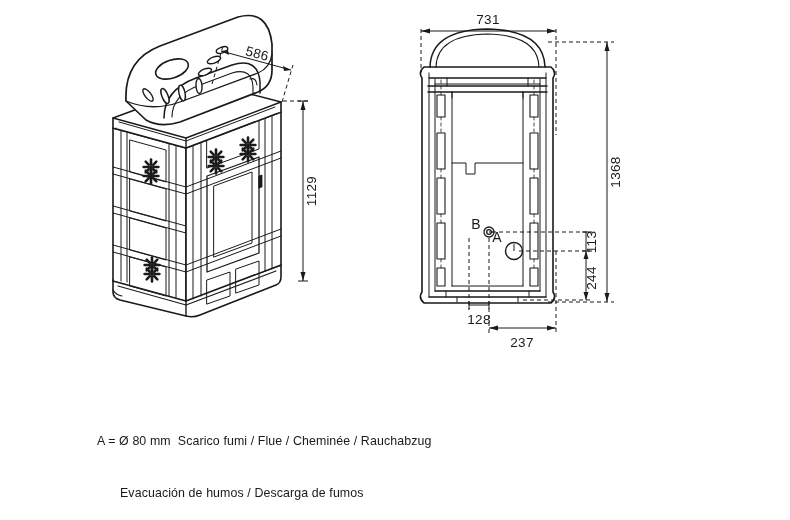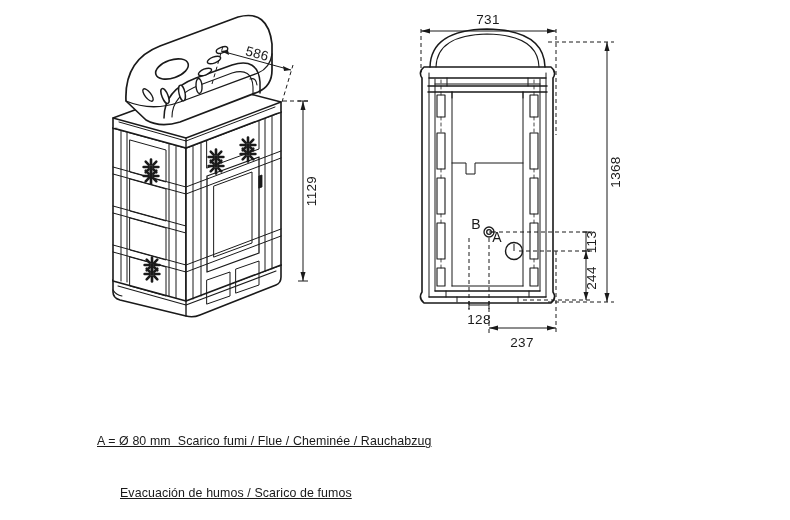--- a/index.html
+++ b/index.html
@@ -35,21 +35,20 @@
     width: 640px;
     font-size: 12.4px;
     line-height: 17.2px;
     letter-spacing: 0.1px;
     color: #1a1a1a;
     white-space: pre;
   }
   .legend-row {
     display: block;
     white-space: pre;
-    text-decoration: underline;
   }
   .legend-indent {
     padding-left: 23px;
   }
   .dim-text {
     font-size: 13.5px;
     fill: #1a1a1a;
     font-family: "Liberation Sans", sans-serif;
     letter-spacing: 0.3px;
   }
@@ -344,18 +343,18 @@
       <line x1="489" y1="328" x2="556" y2="328"></line>
       <path d="M 489 328 L 498 325.5 L 498 330.5 Z" fill="#1a1a1a" stroke="none"></path>
       <path d="M 556 328 L 547 325.5 L 547 330.5 Z" fill="#1a1a1a" stroke="none"></path>
     </g>
     <text class="dim-text" x="522" y="347" text-anchor="middle">237</text>
 
   </svg>
 
   <div class="legend">
     <span class="legend-row">A = Ø 80 mm  Scarico fumi / Flue / Cheminée / Rauchabzug</span>
-    <span class="legend-row legend-indent">Evacuación de humos / Scarico de fumos</span>
+    <span class="legend-row legend-indent">Evacuación de humos / Descarga de fumos</span>
     
     
   </div>
 
 </div>
 
 </body></html>

